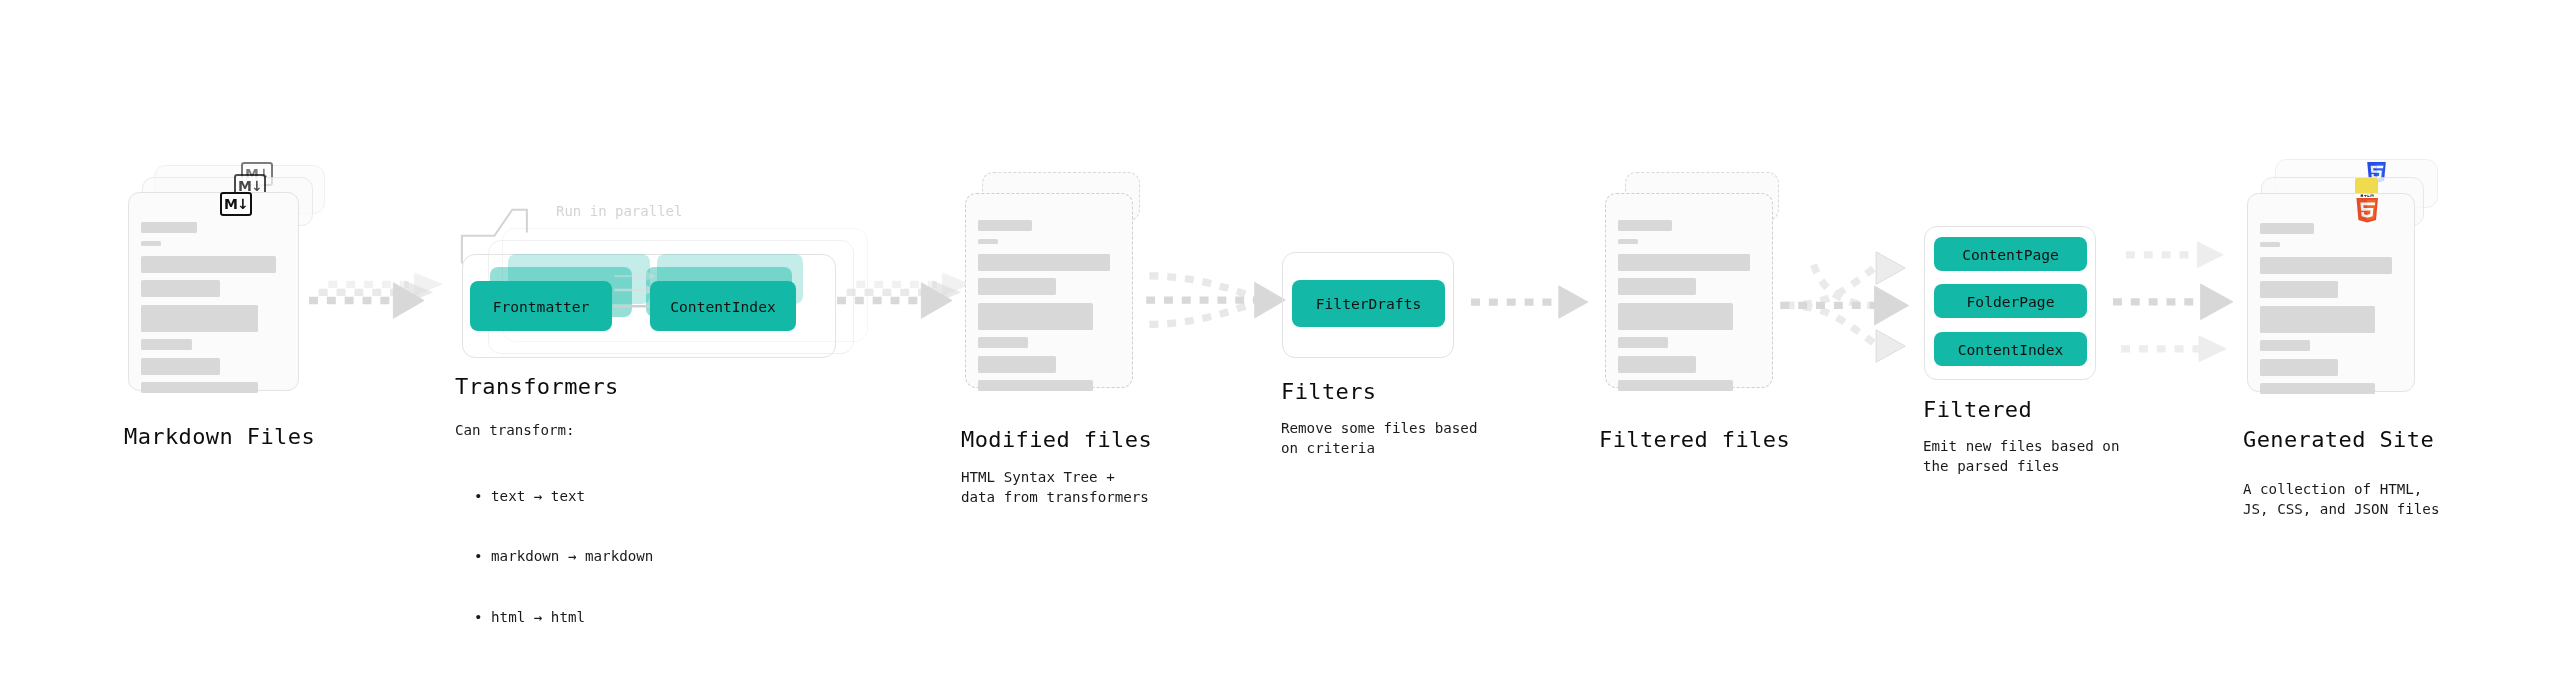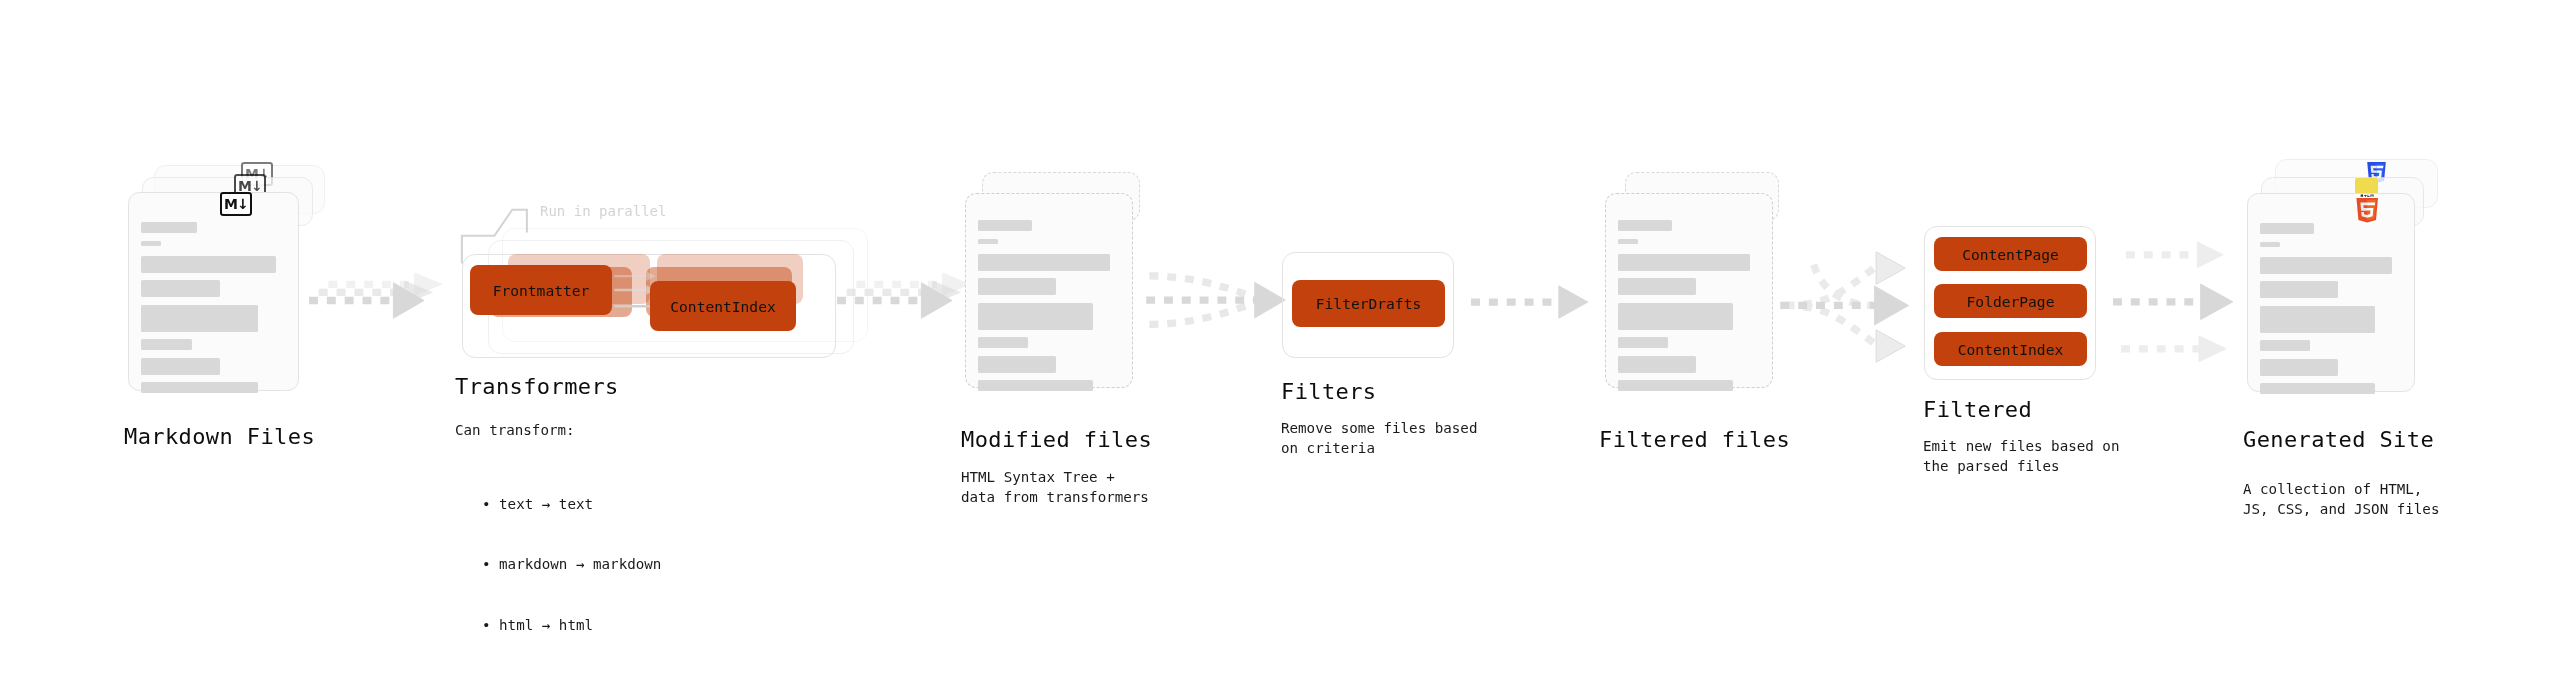--- a/index.html
+++ b/index.html
@@ -48,21 +48,21 @@
   
   .frame{
     position:absolute;
     border:1.6px solid #e3e3e3;
     border-radius:13px;
     background:transparent;
     box-sizing:border-box;
   }
   .chip{
     position:absolute;
-    background:#c2410c;
+    background:#14b8a6;
     border-radius:8.1px;
     display:flex;align-items:center;justify-content:center;
     font-size:14.6px;color:#111;letter-spacing:0px;white-space:nowrap;text-align:right;
   }
 
   
   .title{
     position:absolute;
     font-size:22px;
     letter-spacing:0.4px;
@@ -75,21 +75,21 @@
     line-height:20.3px;
     color:#1a1a1a;
     white-space:pre;
   }
   .ghost-label{
     position:absolute;
     font-size:14px;
     color:#d3d3d3;
     white-space:nowrap;
   }
-  .bullets{margin:12px;padding:0;list-style:none;}
+  .bullets{margin:4px;padding:0;list-style:none;}
   .bullets li{white-space:pre;}
 
   svg{display:block;overflow:visible;}
 </style>
 </head>
 <body>
 
 <div class="stage">
 
   <div class="node">
@@ -156,27 +156,27 @@
             <line x1="0" y1="27" x2="42" y2="27" stroke-width="3"></line>
             <polygon points="40,22 50,27 40,32"></polygon>
           </g>
         <g opacity="1" stroke="#cfcfcf" fill="#cfcfcf">
             <line x1="0" y1="47" x2="48" y2="47" stroke-width="3"></line>
             <polygon points="46,41 58,47 46,53"></polygon>
           </g>
       </g>
     </svg>
 
-    <div class="chip" style="left:470px;top:265px;width:142px;height:50px;">Frontmatter</div>
+    <div class="chip" style="left:470px;top:281px;width:142px;height:50px;">Frontmatter</div>
     <div class="chip" style="left:650px;top:281px;width:146px;height:50px;">ContentIndex</div>
 
     <svg class="node" style="left:460px;top:200px;" width="98" height="65" viewBox="0 0 120 80">
       <polyline points="2,78 2,44 42,44 64,12 82,12 82,40" fill="none" stroke="#d3d3d3" stroke-width="2.5" stroke-linejoin="miter" stroke-linecap="butt"></polyline>
     </svg>
-    <div class="ghost-label" style="left:540px;top:203px;">Run in parallel</div>
+    <div class="ghost-label" style="left:556px;top:203px;">Run in parallel</div>
 
     <div class="title" style="left:455px;top:374px;">Transformers</div>
     <div class="subtitle" style="left:455px;top:420px;">Can transform:</div>
     <ul class="bullets subtitle" style="left:470px;top:441px;">
       <li>• text → text</li>
       <li>• markdown → markdown</li>
       <li>• html → html</li>
     </ul>
   </div>
 

